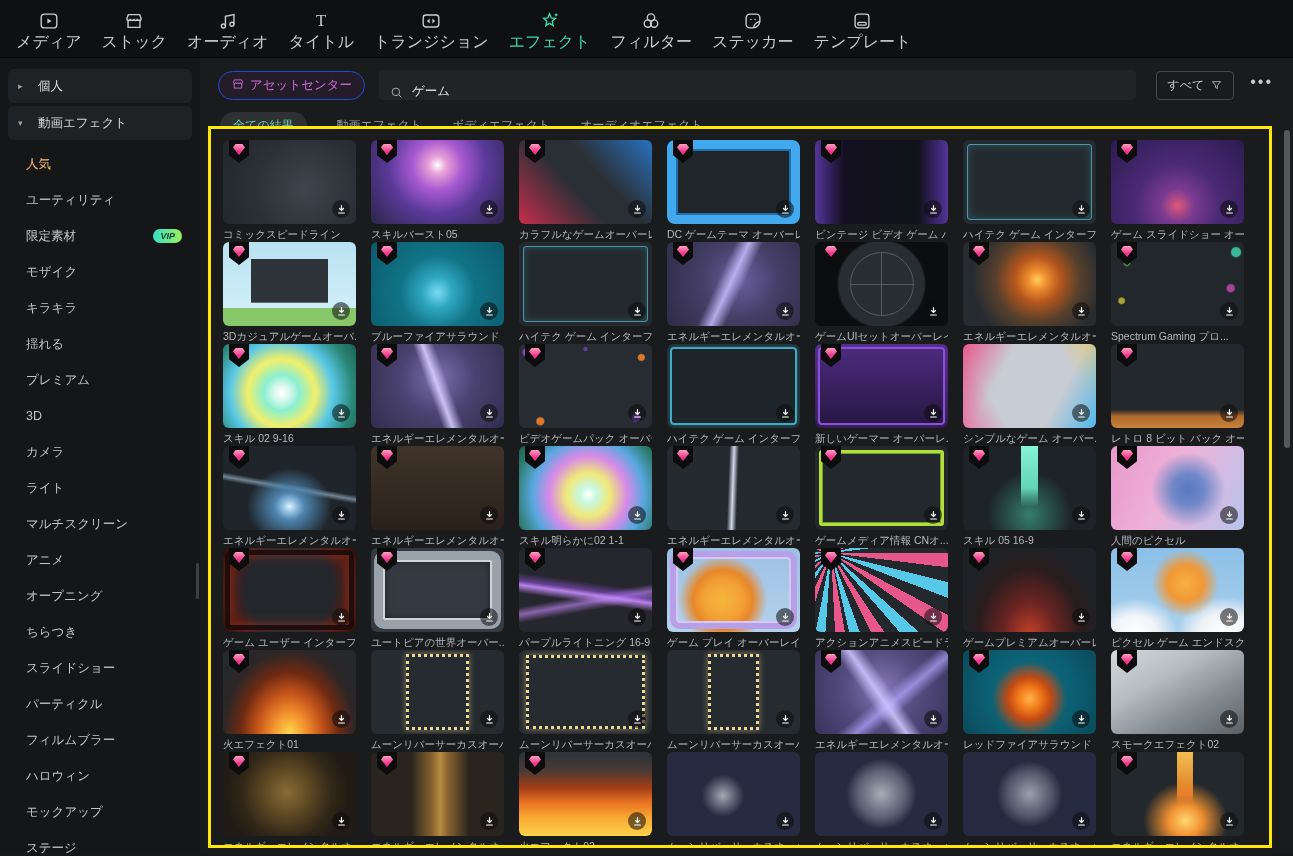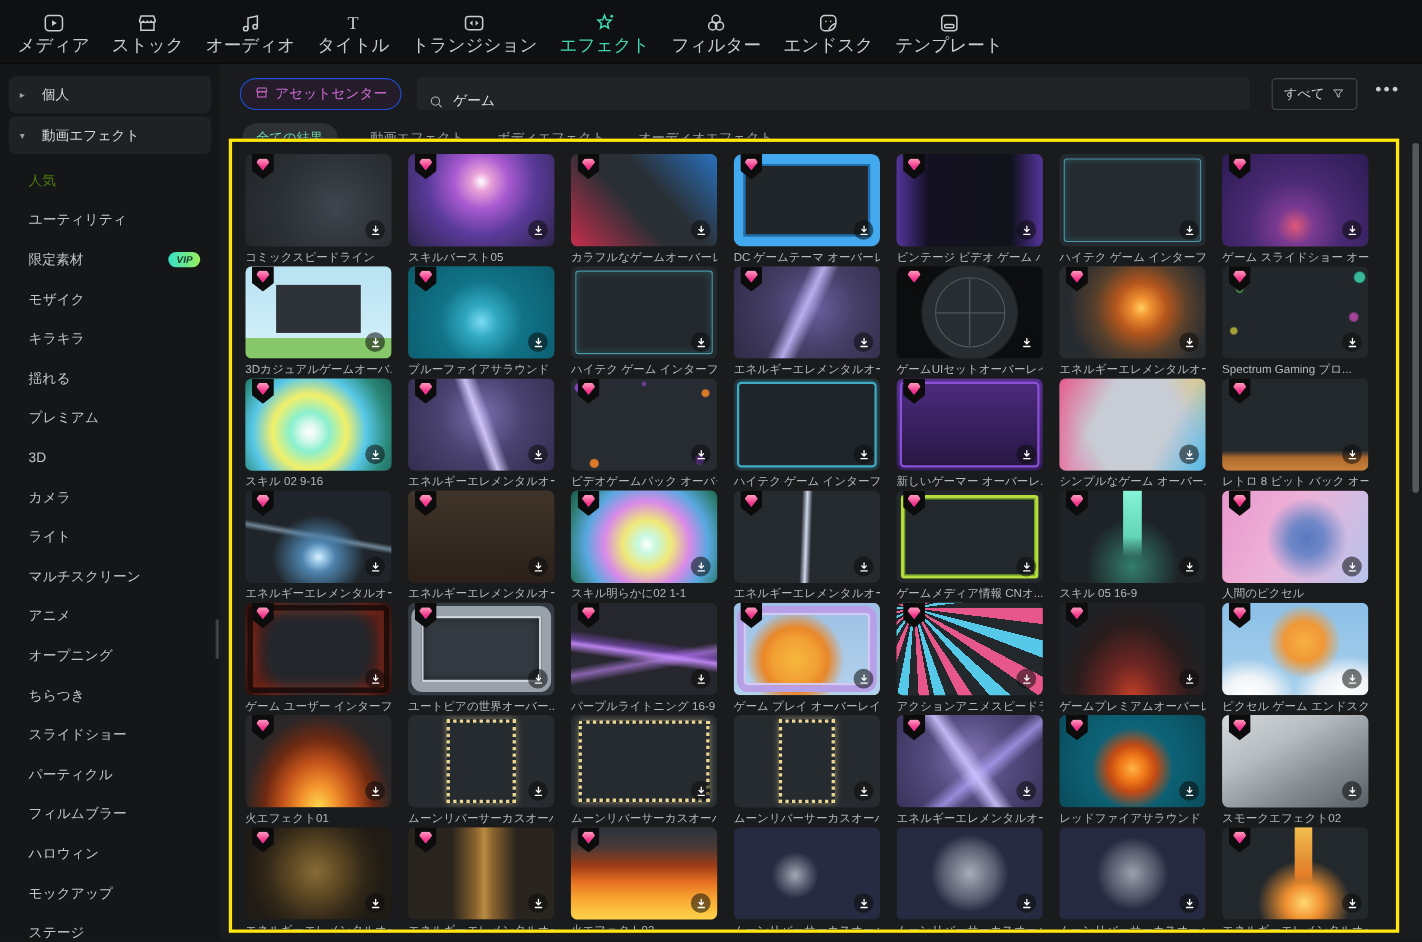--- a/index.html
+++ b/index.html
@@ -21,21 +21,21 @@
   .app { display:flex; height:797px; }
 
   
   .sidebar { width:200px; background:#141617; padding-top:8px; position:relative; flex:none; }
   .side-group { margin:3px 8px; height:34px; background:#1f2224; border-radius:6px;
     display:flex; align-items:center; padding:0 10px; gap:10px; color:#d7dadb; font-size:12.5px; cursor:pointer; }
   .side-group .arrow { font-size:9px; color:#9aa0a3; width:10px; }
   .side-list { margin-top:6px; }
   .side-item { height:36px; display:flex; align-items:center; padding:0 12px 0 26px;
     color:#c2c6c8; font-size:12.5px; cursor:pointer; }
-  .side-item.active { color:#4d7c0f; }
+  .side-item.active { color:#fdba74; }
   .vip-pill { margin-left:auto; margin-right:6px; font-size:9px; font-weight:bold; font-style:italic;
     color:#123a2c; background:linear-gradient(90deg,#35e0c8,#9bee5e); border-radius:8px;
     padding:2px 7px 2px 7px; line-height:10px; }
   .side-scroll { position:absolute; right:1px; top:505px; width:3px; height:36px;
     background:#3c4043; border-radius:2px; }
 
   
   .content { flex:1; background:#191b1d; position:relative; }
   .hdr { display:flex; align-items:center; padding:12px 14px 0 18px; gap:14px; }
   .asset-btn { display:flex; align-items:flex-start; gap:5px; padding:5px 12px; border-radius:15px;
@@ -173,21 +173,21 @@
   </div>
   <div class="tool">
     <span class="ticon">
         <svg viewBox="0 0 24 24">
           <path d="M19.5 12.5V8.5a4 4 0 00-4-4h-7a4 4 0 00-4 4v7a4 4 0 004 4h4c3.8-.5 6.5-3.2 7-7z"></path>
           <path d="M19.5 12.5c-3 .3-6.7 3.5-7 7"></path>
           <circle cx="9.7" cy="10.3" r=".8" fill="currentColor" stroke="none"></circle>
           <circle cx="14.3" cy="10.3" r=".8" fill="currentColor" stroke="none"></circle>
         </svg>
       </span>
-    <span class="tlabel">エンドスク</span>
+    <span class="tlabel">ステッカー</span>
   </div>
   <div class="tool">
     <span class="ticon">
         <svg viewBox="0 0 24 24">
           <rect x="4.5" y="4.5" width="15" height="15" rx="3"></rect>
           <rect x="7.5" y="13.5" width="9" height="3" rx="1"></rect>
         </svg>
       </span>
     <span class="tlabel">テンプレート</span>
   </div>

